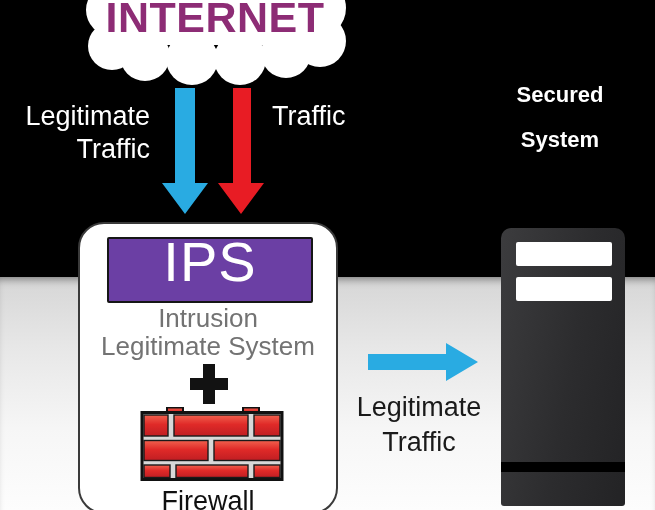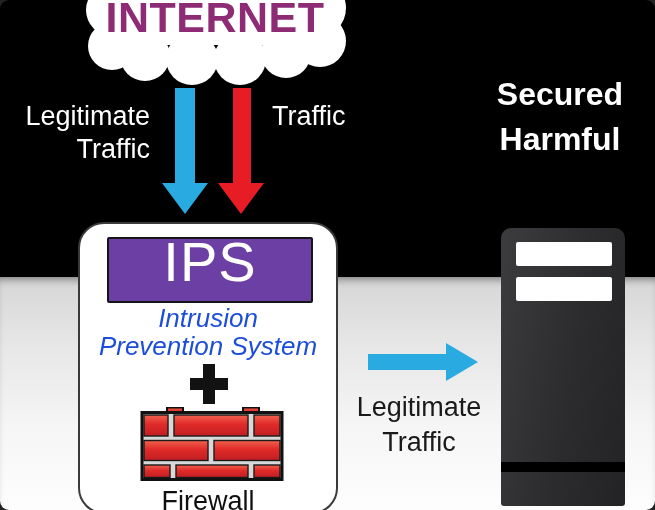--- a/index.html
+++ b/index.html
@@ -1,18 +1,18 @@
 <!DOCTYPE html>
 <html><head>
 <meta charset="utf-8">
 <style>
   html,body{margin:0;padding:0;background:#222;}
   .stage{
     position:relative;width:655px;height:510px;overflow:hidden;
-    background:#000;font-family:"Liberation Sans",sans-serif;border-radius:9px;
+    background:#000;font-family:"Liberation Sans",sans-serif;
     -webkit-font-smoothing:antialiased;
   }
   .abs{position:absolute;}
 
   
   .bg-lower{
     left:0;top:277px;width:655px;height:233px;
     background:linear-gradient(180deg,#d6d6d6 0%,#e7e7e7 30%,#f6f6f6 65%,#fdfdfd 100%);
     box-shadow:inset 0 7px 9px -5px rgba(0,0,0,0.45);
   }
@@ -36,33 +36,33 @@
     left:78px;top:222px;width:260px;height:292px;
     background:#ffffff;border:2px solid #3a3a3a;border-radius:26px;
     box-sizing:border-box;
   }
   .ips-panel{
     left:27px;top:13px;width:206px;height:66px;
     background:#6b3fa4;border:2px solid #161616;border-radius:2px;
     box-sizing:border-box;display:flex;align-items:center;justify-content:center;
   }
   .ips-acronym{color:#ffffff;font-size:56px;font-weight:400;letter-spacing:1px;line-height:1;padding-bottom:16px;}
-  .ips-name{left:0;top:80px;width:256px;text-align:center;font-size:26px;line-height:28px;color:#1d4ed8;font-style:italic;}
+  .ips-name{left:0;top:80px;width:256px;text-align:center;font-size:26px;line-height:28px;color:#737373;}
   .plus-svg{left:110px;top:140px;width:38px;height:40px;}
   .firewall-svg{left:60px;top:183px;width:144px;height:75px;}
   .firewall-label{left:0;top:262px;width:256px;text-align:center;font-size:27px;color:#101010;}
 
   
   .arrow-right{left:368px;top:342px;width:112px;height:40px;}
   .lbl-legit-mid{left:349px;top:390px;width:140px;text-align:center;
     font-size:27px;line-height:35px;color:#1a1a1a;}
 
   
   .server-label{left:486px;top:72px;width:148px;text-align:center;
-    color:#ffffff;font-size:32px;font-weight:bold;line-height:45px;}
+    color:#ffffff;font-size:22px;font-weight:bold;line-height:45px;}
   .server-tower{
     left:501px;top:228px;width:124px;height:278px;
     background:linear-gradient(100deg,#3c3c3e 0%,#2c2c2e 55%,#232325 100%);
     border-radius:10px 10px 3px 3px;
   }
   .server-slot{left:15px;width:96px;height:24px;background:#ffffff;border-radius:2px;}
   .slot-1{top:14px;} .slot-2{top:49px;}
   .server-divider{left:0;top:234px;width:100%;height:10px;background:#000000;}
 </style>
 </head>
@@ -99,21 +99,21 @@
     <polygon fill="#29abe2" points="20,0 40,0 40,95 53,95 30,126 7,95 20,95"></polygon>
     <polygon fill="#e81c24" points="78,0 96,0 96,95 109,95 86,126 63,95 78,95"></polygon>
   </svg>
 
   <div class="abs ips-box">
     <div class="abs ips-panel">
       <span class="ips-acronym">IPS</span>
     </div>
     <div class="abs ips-name">
       <div>Intrusion</div>
-      <div>Prevention System</div>
+      <div>Legitimate System</div>
     </div>
     <svg class="abs plus-svg" viewBox="0 0 38 40" aria-hidden="true">
       <rect x="13" y="0" width="12" height="40" fill="#121212"></rect>
       <rect x="0" y="14" width="38" height="12" fill="#121212"></rect>
     </svg>
     <svg class="abs firewall-svg" viewBox="0 0 144 75" aria-hidden="true">
       <defs>
         <linearGradient id="brick" x1="0" y1="0" x2="0" y2="1">
           <stop offset="0" stop-color="#f1614e"></stop>
           <stop offset="0.45" stop-color="#e02a28"></stop>
@@ -143,21 +143,21 @@
   <svg class="abs arrow-right" viewBox="0 0 112 40" aria-hidden="true">
     <polygon fill="#29abe2" points="0,12 78,12 78,1 110,20 78,39 78,28 0,28"></polygon>
   </svg>
   <div class="abs lbl-legit-mid">
     <div>Legitimate</div>
     <div>Traffic</div>
   </div>
 
   <div class="abs server-label">
     <div>Secured</div>
-    <div>Harmful</div>
+    <div>System</div>
   </div>
   <div class="abs server-tower">
     <div class="abs server-slot slot-1"></div>
     <div class="abs server-slot slot-2"></div>
     <div class="abs server-divider"></div>
   </div>
 
 </div>
 
 </body></html>

